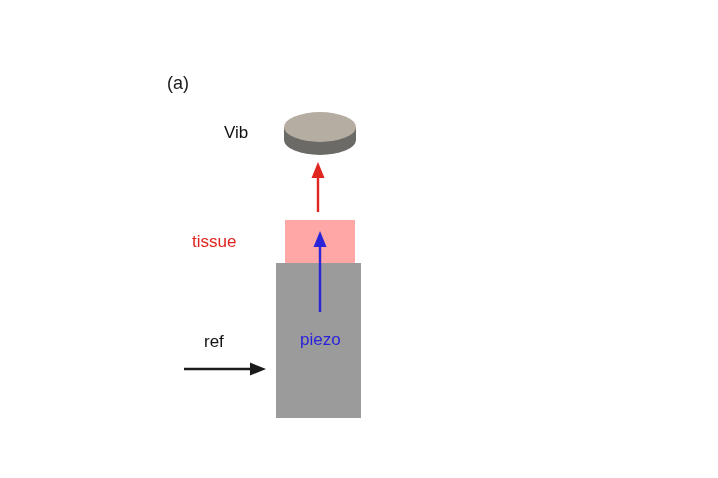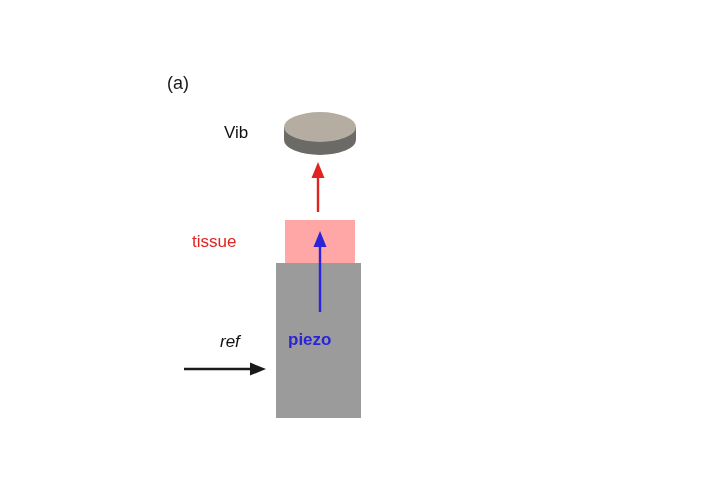--- a/index.html
+++ b/index.html
@@ -20,22 +20,22 @@
     position: absolute;
     font-size: 17px;
     line-height: 1.1;
     color: #1a1a1a;
     white-space: nowrap;
     user-select: none;
   }
   .panel-label { left: 167px; top: 74px; font-size: 18px; color: #1a1a1a; }
   .vib-label    { left: 204px; top: 124px; color: #111111; margin-left: 20px; }
   .tissue-label { left: 192px; top: 233px; color: #e0241f; }
-  .piezo-label  { left: 288px; top: 331px; color: #2a23d8; font-weight: bold; }
-  .ref-label    { left: 220px; top: 333px; color: #111111; font-style: italic; }
+  .piezo-label  { left: 300px; top: 331px; color: #2a23d8; }
+  .ref-label    { left: 204px; top: 333px; color: #111111; }
   .arrow-line { stroke-width: 2.4; }
 </style>
 </head>
 <body>
 
 <div class="canvas">
 
   <svg class="diagram-svg" viewBox="0 0 718 478" xmlns="http://www.w3.org/2000/svg">
 
     <rect x="276" y="263" width="85" height="155" fill="#9b9b9b"></rect>

